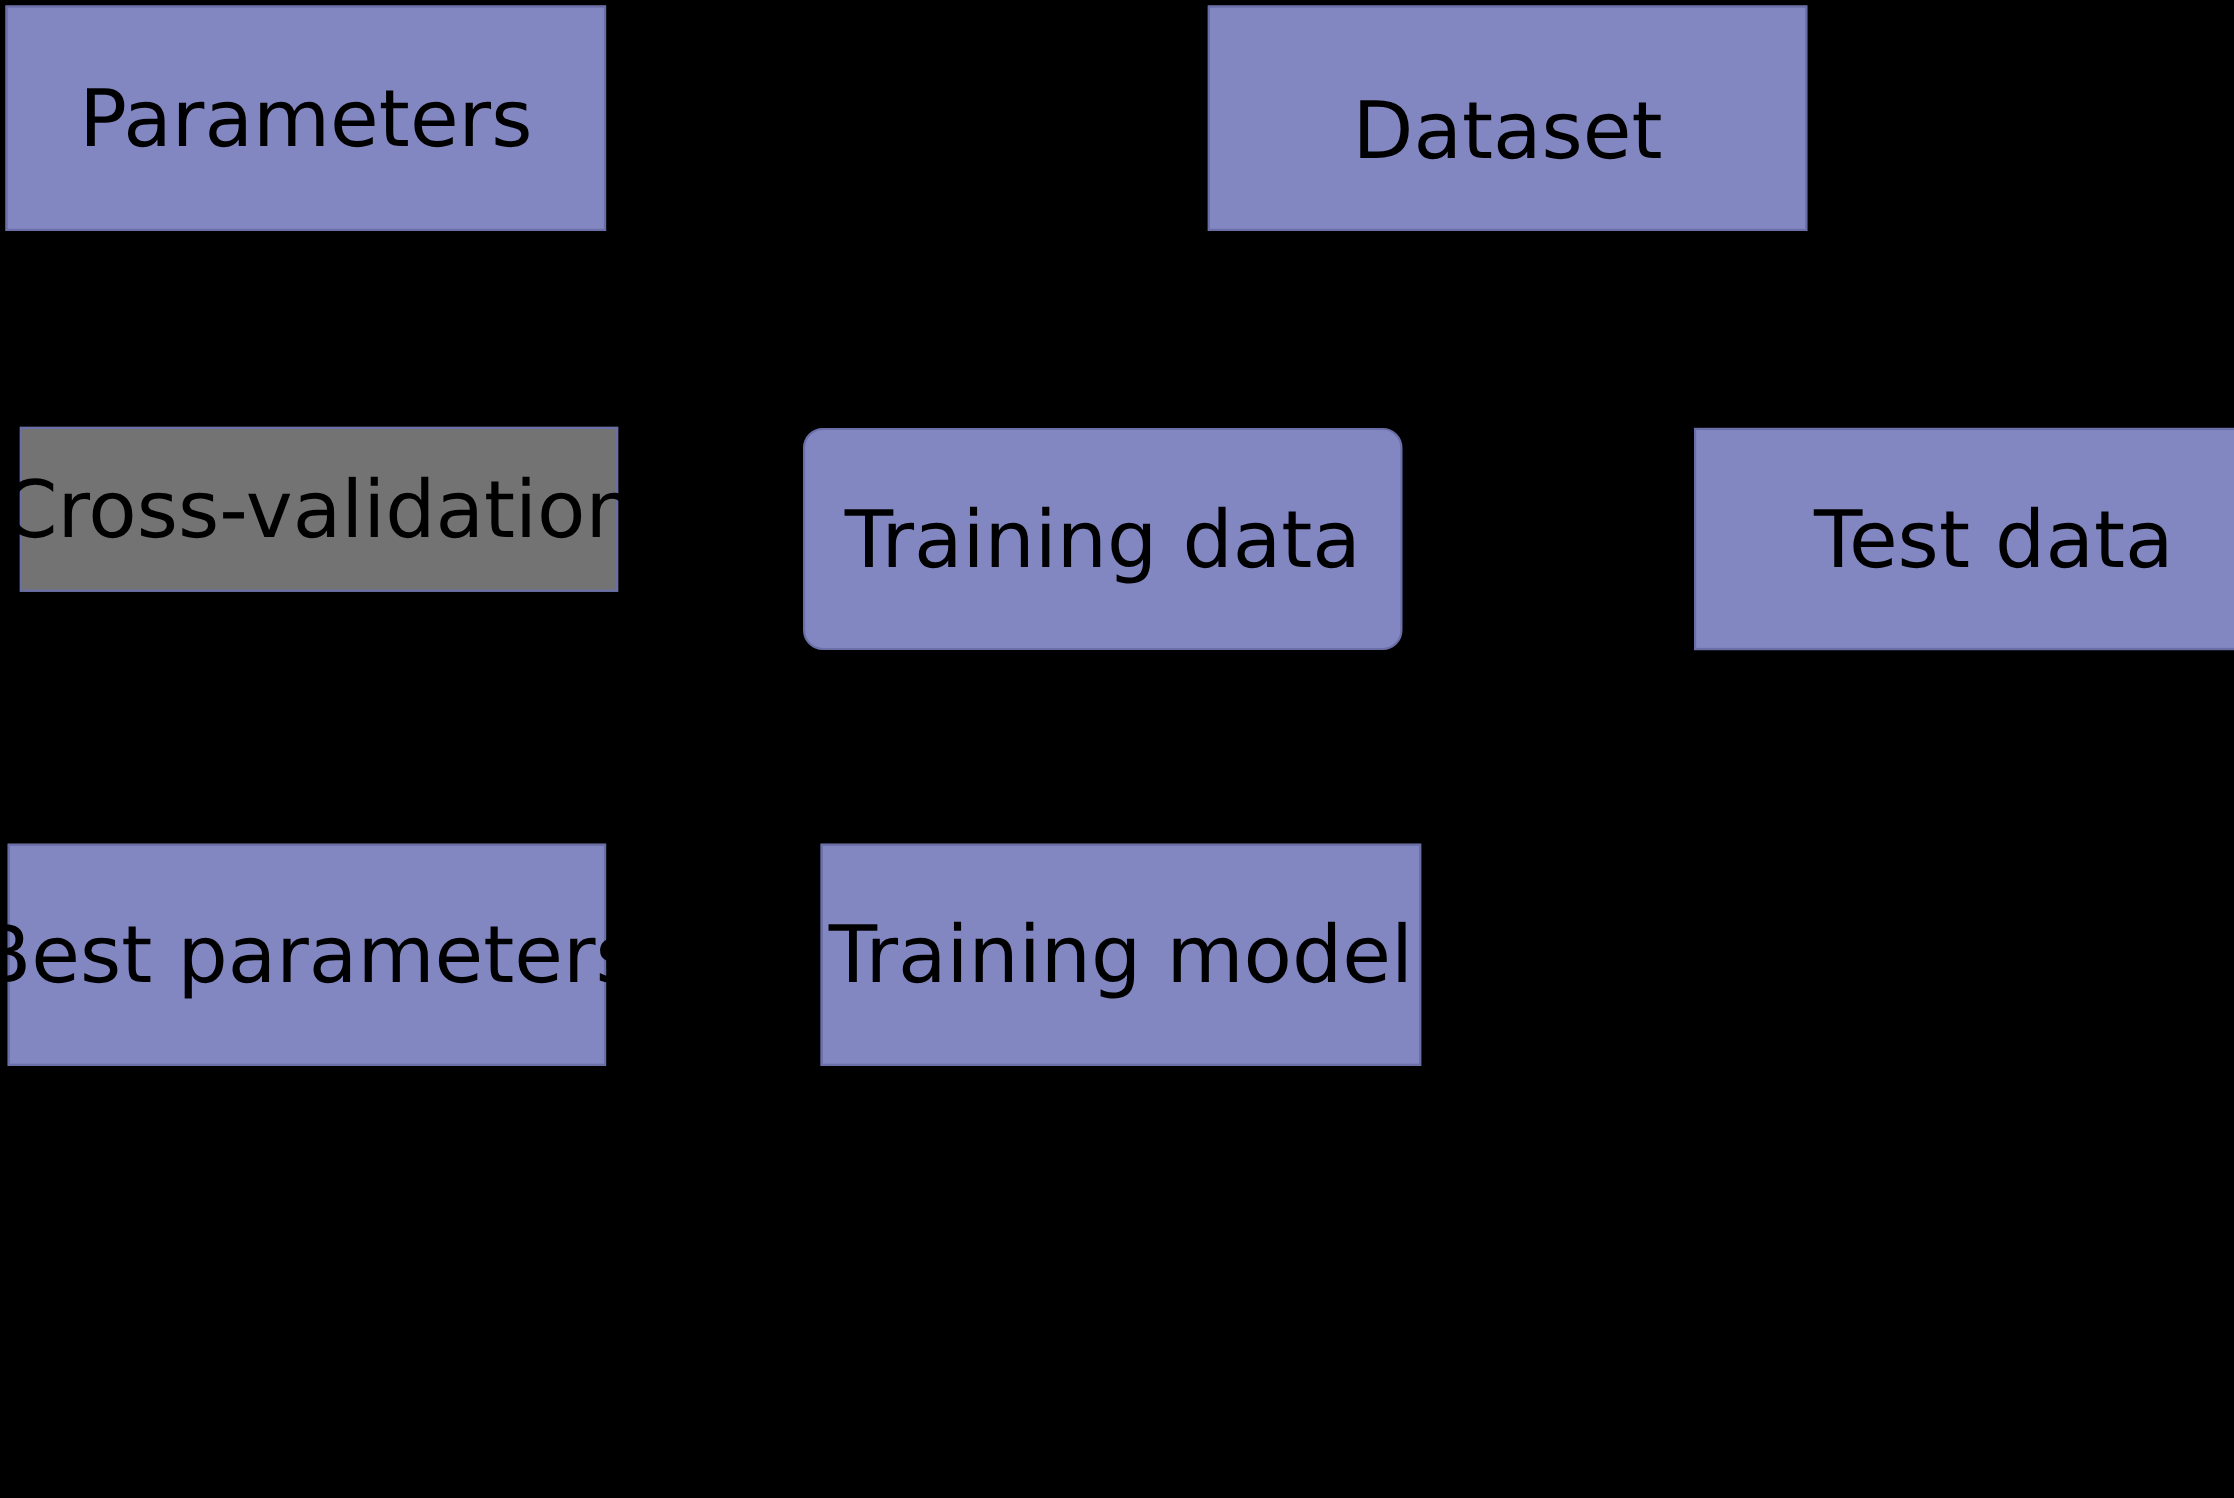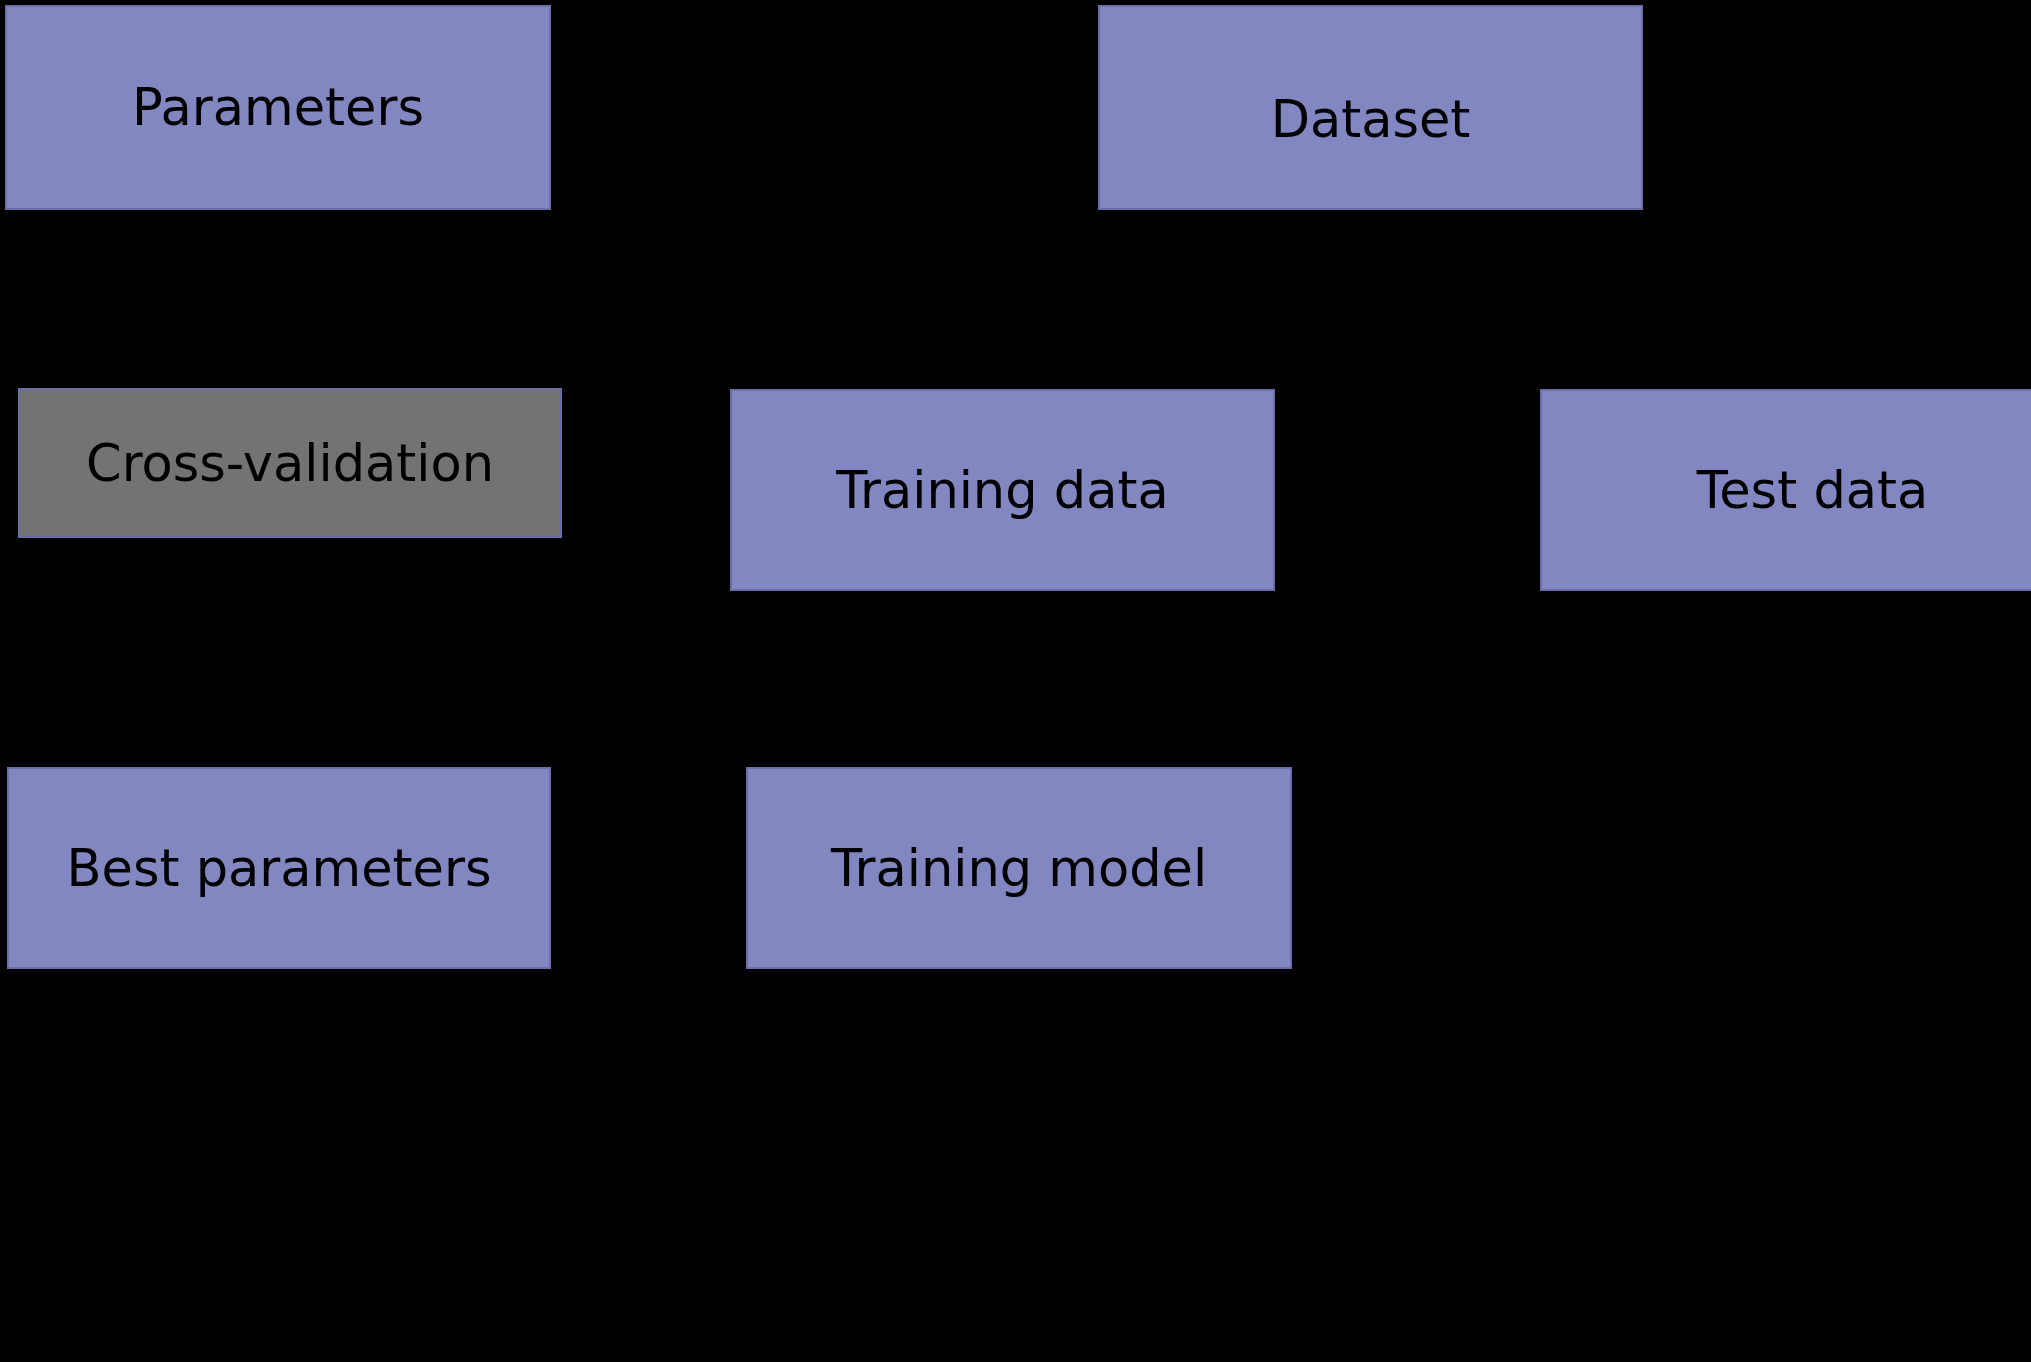--- a/index.html
+++ b/index.html
@@ -26,21 +26,21 @@
     border: 2px solid #6a6fa8;
     display: flex;
     align-items: center;
     justify-content: center;
     overflow: visible;
     white-space: nowrap;
   }
   .node-label {
     color: #000000;
     font-family: "DejaVu Sans", sans-serif;
-    font-size: 51px;
+    font-size: 72px;
     font-weight: 400;
     line-height: 1;
     letter-spacing: 0px;
   }
 </style>
 </head>
 <body>
 
 <div id="diagram-canvas" style="background: rgb(0, 0, 0);">
 
@@ -49,21 +49,21 @@
   </div>
 
   <div class="node" style="left: 1098px; top: 5px; width: 545px; height: 205px; background: rgb(130, 135, 193); border-color: rgb(106, 111, 168);">
     <span class="node-label" style="color: rgb(0, 0, 0); margin-top: 23px;">Dataset</span>
   </div>
 
   <div class="node" style="left: 18px; top: 388px; width: 544px; height: 150px; background: #737373; border-color: rgb(106, 111, 168);">
     <span class="node-label" style="color: rgb(0, 0, 0);">Cross-validation</span>
   </div>
 
-  <div class="node" style="left: 730px; top: 389px; width: 545px; height: 202px; background: rgb(130, 135, 193); border-color: rgb(106, 111, 168);">
+  <div class="node" style="left: 730px; top: 389px; width: 545px; height: 202px; background: rgb(130, 135, 193); border-color: rgb(106, 111, 168); border-radius: 18px;">
     <span class="node-label" style="color: rgb(0, 0, 0);">Training data</span>
   </div>
 
   <div class="node" style="left: 1540px; top: 389px; width: 545px; height: 202px; background: rgb(130, 135, 193); border-color: rgb(106, 111, 168);">
     <span class="node-label" style="color: rgb(0, 0, 0);">Test data</span>
   </div>
 
   <div class="node" style="left: 7px; top: 767px; width: 544px; height: 202px; background: rgb(130, 135, 193); border-color: rgb(106, 111, 168);">
     <span class="node-label" style="color: rgb(0, 0, 0); text-align: right;">Best parameters</span>
   </div>

